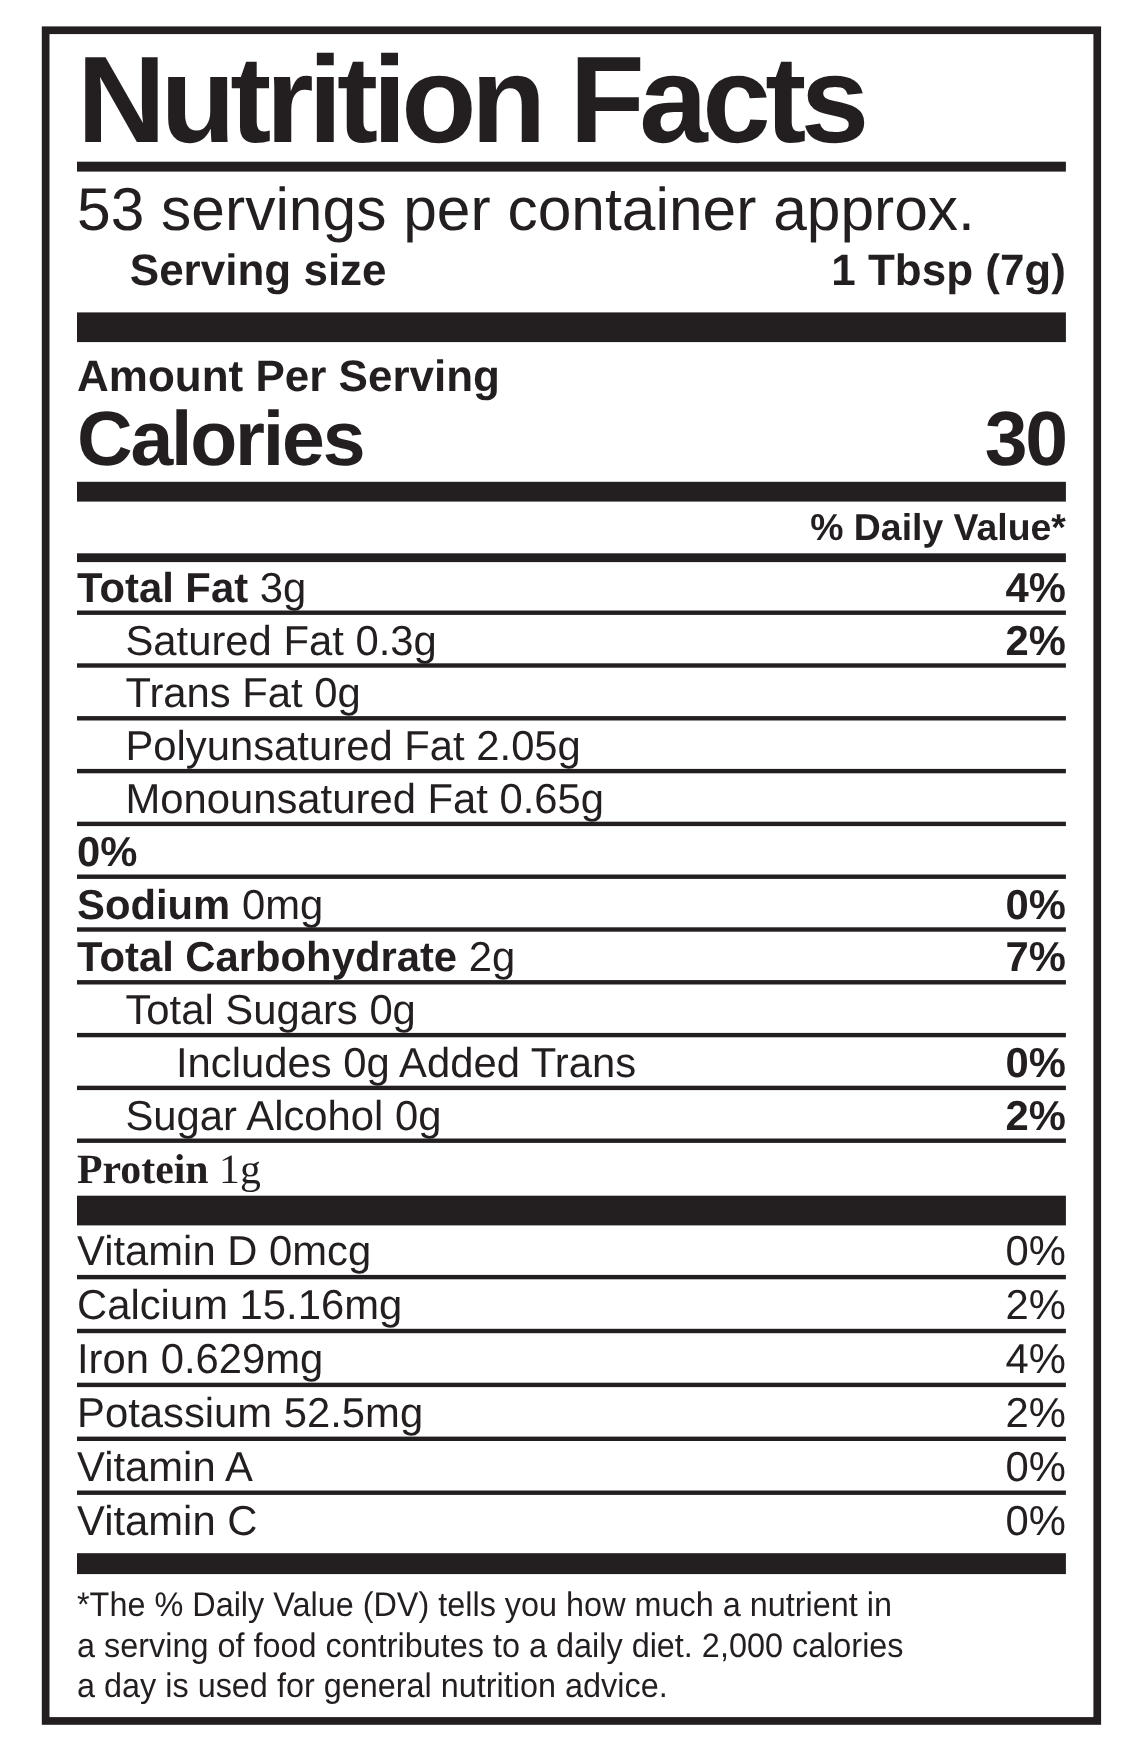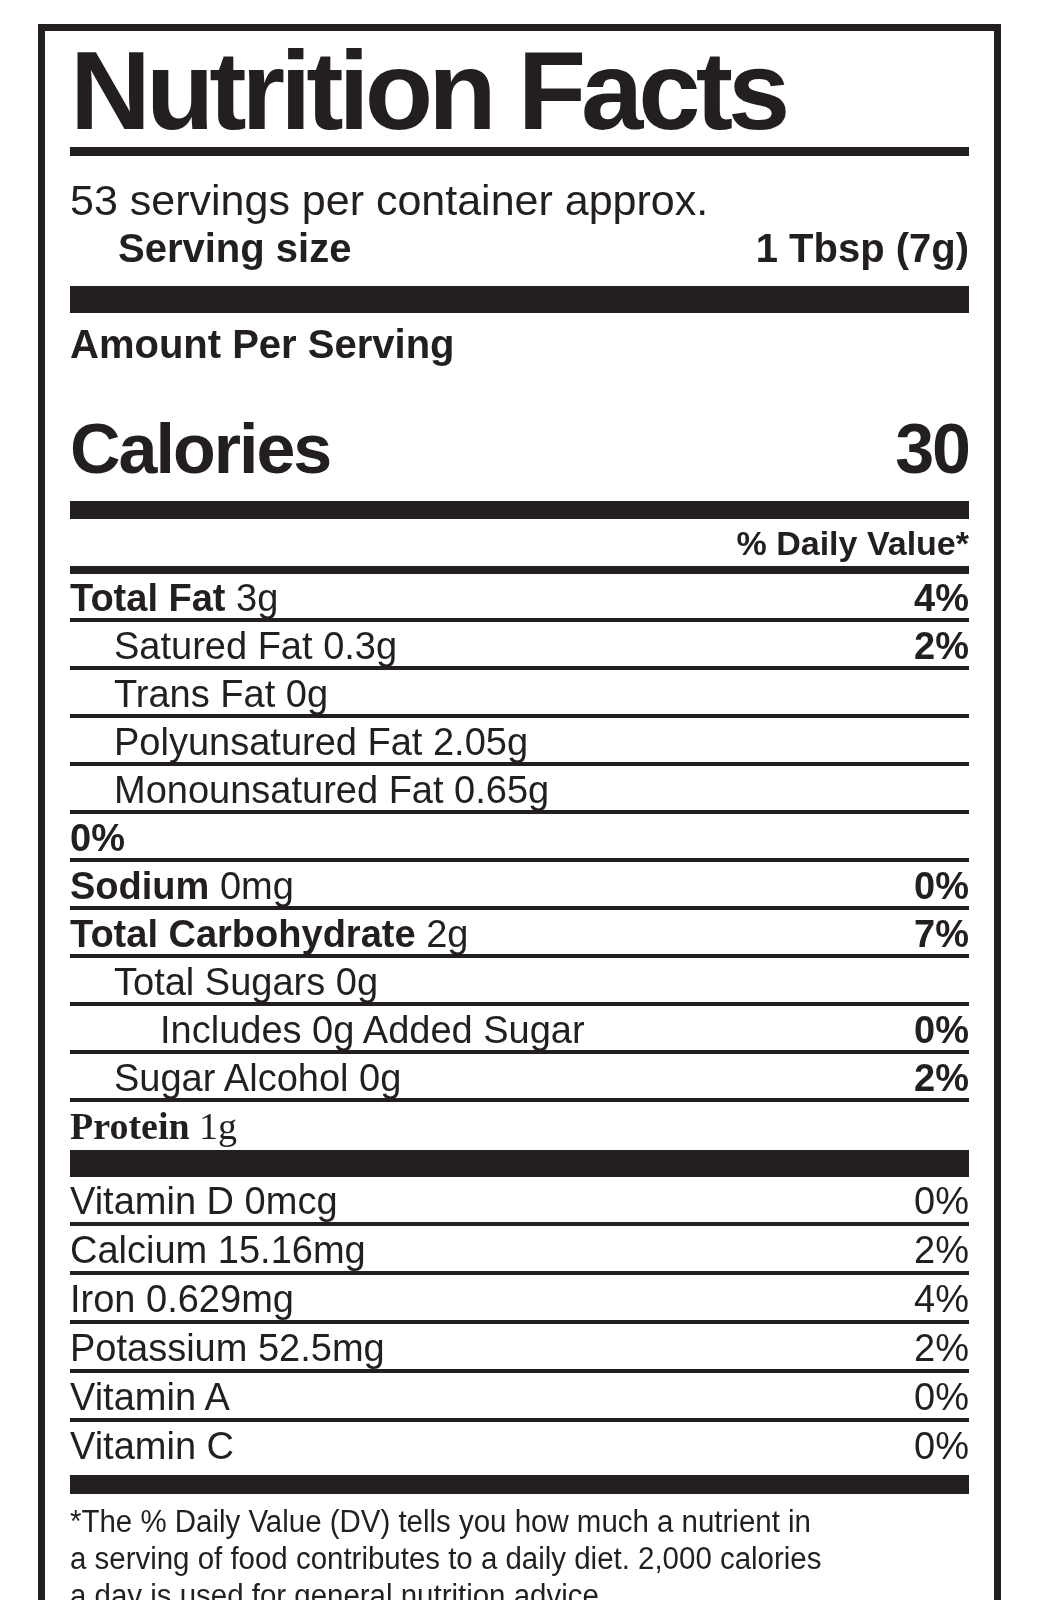--- a/index.html
+++ b/index.html
@@ -33,23 +33,23 @@
     line-height: 1.0;
     padding-top: 4px;
     white-space: nowrap;
     margin: 0;
   }
   .rule-heavy {
     height: 9px;
     background: #231f20;
   }
   .servings-line {
-    font-size: 43px;
+    font-size: 55px;
     line-height: 1.12;
-    padding-top: 20px;
+    padding-top: 4px;
     white-space: nowrap;
   }
   .serving-size-row {
     display: flex;
     justify-content: space-between;
     align-items: baseline;
     font-size: 40px;
     font-weight: bold;
     line-height: 1.2;
     margin-left: 48px;
@@ -66,22 +66,21 @@
     padding-top: 7px;
   }
   .calories-row {
     display: flex;
     justify-content: space-between;
     align-items: baseline;
     font-size: 70px;
     font-weight: bold;
     letter-spacing: -2px;
     line-height: 0.95;
-    padding-bottom: 18px;
-    margin-top: 48px;
+    padding-bottom: 6px;
   }
   .dv-header {
     text-align: right;
     font-size: 34px;
     font-weight: bold;
     padding: 7px 0 6px 0;
     border-bottom: 8px solid #231f20;
     line-height: 1.0;
   }
   .n-row {
@@ -196,21 +195,21 @@
       <span class="dv">7%</span>
     </div>
 
 
     <div class="n-row">
       <span class="left ind1"><span>Total Sugars</span> <span>0g</span></span>
       <span class="dv"></span>
     </div>
 
     <div class="n-row">
-      <span class="left ind2"><span>Includes 0g Added Sugar</span> <span></span></span>
+      <span class="left ind2"><span>Includes 0g Added Trans</span> <span></span></span>
       <span class="dv">0%</span>
     </div>
 
     <div class="n-row">
       <span class="left ind1"><span>Sugar Alcohol</span> <span>0g</span></span>
       <span class="dv">2%</span>
     </div>
 
     <div class="n-row row-protein">
       <span class="left"><span class="nm-bold">Protein</span> <span>1g</span></span>

